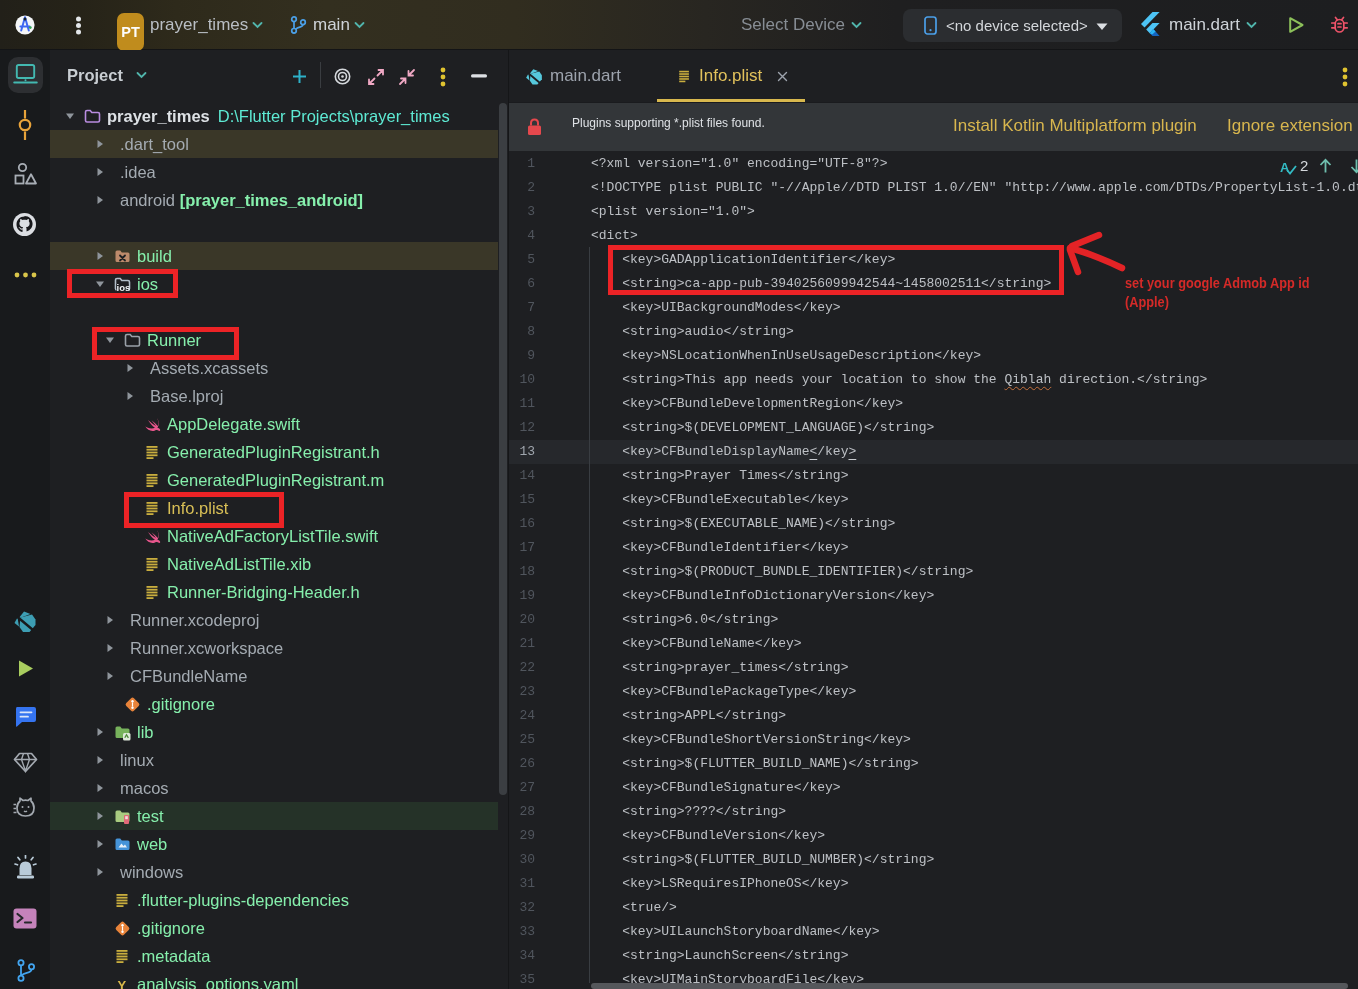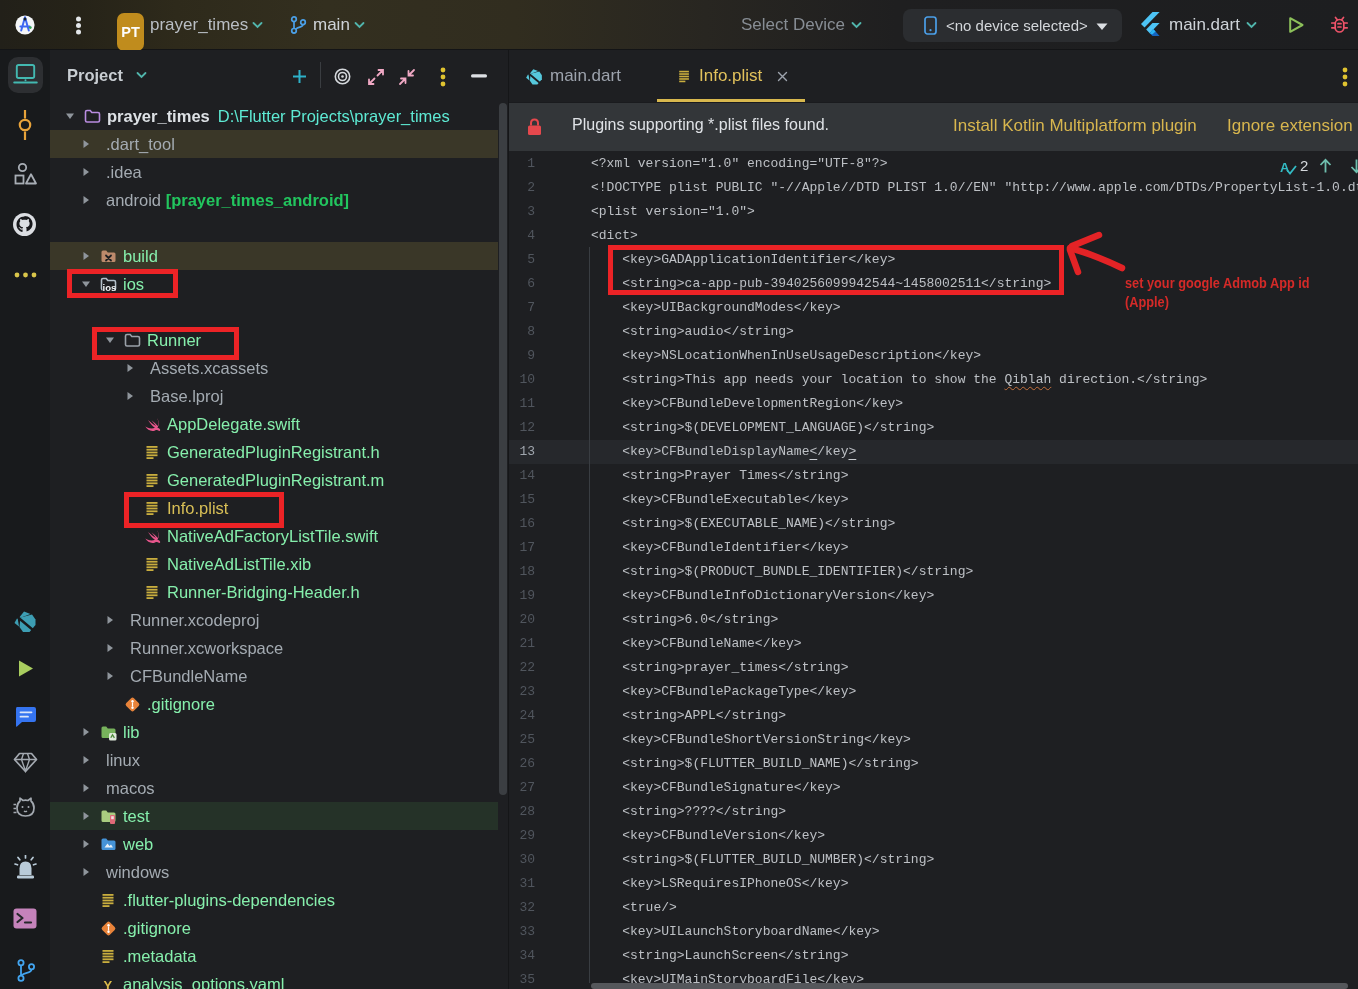--- a/index.html
+++ b/index.html
@@ -19,21 +19,21 @@
 #strip { position:absolute; left:0; top:50px; width:50px; height:939px; background:#181a1c; }
 
 
 #project { position:absolute; left:50px; top:50px; width:458px; height:939px; background:#1e1f22; }
 #ptitle { position:absolute; left:17px; top:16px; font-size:16.5px; font-weight:600; color:#c8cdd2; }
 .row { position:absolute; left:0; width:448px; height:28px; display:flex; align-items:center; }
 .chev { width:16px; flex:0 0 16px; display:flex; justify-content:center; align-items:center; }
 .icon { width:17px; height:17px; flex:0 0 17px; margin-left:6px; }
 .lbl { font-size:16.5px; color:#86efac; margin-left:6px; white-space:pre; }
 .lbl2 { font-size:16.5px; color:#a4abb2; margin-left:12px; white-space:pre; }
-.pad0 { padding-left:12px; } .pad1 { padding-left:28px; } .pad2 { padding-left:52px; } .pad3 { padding-left:72px; }
+.pad0 { padding-left:12px; } .pad1 { padding-left:42px; } .pad2 { padding-left:52px; } .pad3 { padding-left:72px; }
 .olive { background:#3a3728; }
 .grn { background:#253228;align-items:center; }
 
 
 #editor { position:absolute; left:508px; top:50px; width:850px; height:939px; background:#1e1f22; border-left:1px solid #151618; }
 #tabbar { position:absolute; left:0; top:0; width:850px; height:53px; border-bottom:1px solid #1a1b1e; }
 #banner { position:absolute; left:0; top:53px; width:850px; height:48px; background:#333639; }
 #codearea { position:absolute; left:0; top:101px; width:850px; height:838px; }
 #gutter { position:absolute; left:0; top:0.5px; width:26px; text-align:right;
   font-family:"Liberation Mono", monospace; font-size:13px; line-height:24px; color:#50555d; }
@@ -259,21 +259,21 @@
           </svg>
         </span>
         <span class="lbl2">.idea</span>
       </div>
   <div class="row pad1" style="top:136px">
         <span class="chev">
           <svg width="8" height="10" viewBox="0 0 8 10">
             <polygon points="1.5,1 7,5 1.5,9" fill="#8f959c"></polygon>
           </svg>
         </span>
-        <span class="lbl2">android <span style="color:#22c55e;font-weight:600">[prayer_times_android]</span></span>
+        <span class="lbl2">android <span style="color:#86efac;font-weight:600">[prayer_times_android]</span></span>
       </div>
   <div class="row pad1 olive" style="top:192px">
         <span class="chev">
           <svg width="8" height="10" viewBox="0 0 8 10">
             <polygon points="1.5,1 7,5 1.5,9" fill="#8f959c"></polygon>
           </svg>
         </span>
         <svg class="icon" viewBox="0 0 17 17">
           <path d="M1.5 4 Q1.5 2.5 3 2.5 L6.2 2.5 L7.8 4.5 L14 4.5 Q15.5 4.5 15.5 6 L15.5 12.5 Q15.5 14 14 14 L3 14 Q1.5 14 1.5 12.5 Z" fill="#bd8a6b"></path>
           <path d="M6 7.5 L11 12.5 M11 7.5 L6 12.5" stroke="#1e1f22" stroke-width="1.8" stroke-linecap="round"></path>
@@ -572,21 +572,21 @@
         <circle cx="3" cy="3" r="2.4" fill="#e0c330"></circle>
           <circle cx="3" cy="10" r="2.4" fill="#e0c330"></circle>
           <circle cx="3" cy="17" r="2.4" fill="#e0c330"></circle>
       </svg>
     </div>
     <div id="banner">
       <svg class="abs" style="left:18px;top:15px" width="15" height="18" viewBox="0 0 15 18">
         <rect x="1" y="7.5" width="13" height="9.5" rx="1.5" fill="#e5484d"></rect>
         <path d="M4 7.5 L4 5 Q4 1.5 7.5 1.5 Q11 1.5 11 5 L11 7.5" stroke="#e5484d" stroke-width="2" fill="none"></path>
       </svg>
-      <div class="abs" style="left:63px;top:13px;font-size:16px;color:#dfe2e6">Plugins supporting *.plist files found.</div>
+      <div class="abs" style="left:63px;top:13px;font-size:12px;color:#dfe2e6">Plugins supporting *.plist files found.</div>
       <div class="abs" style="left:444px;top:13px;font-size:17px;color:#d8b64e">Install Kotlin Multiplatform plugin</div>
       <div class="abs" style="left:718px;top:13px;font-size:17px;color:#d8b64e">Ignore extension</div>
     </div>
     <div id="codearea">
       <div id="curline"></div>
       <div id="gutter">1<br>2<br>3<br>4<br>5<br>6<br>7<br>8<br>9<br>10<br>11<br>12<br><span style="color:#9fa5ad">13</span><br>14<br>15<br>16<br>17<br>18<br>19<br>20<br>21<br>22<br>23<br>24<br>25<br>26<br>27<br>28<br>29<br>30<br>31<br>32<br>33<br>34<br>35</div>
       <div class="abs" style="left:80px;top:96px;width:1px;height:736px;background:#393d42"></div>
 
       <svg class="abs" style="left:771px;top:8px" width="20" height="18" viewBox="0 0 20 18">
         <text x="0" y="13" font-family="Liberation Sans" font-size="13" font-weight="bold" fill="#33bbc4">A</text>

